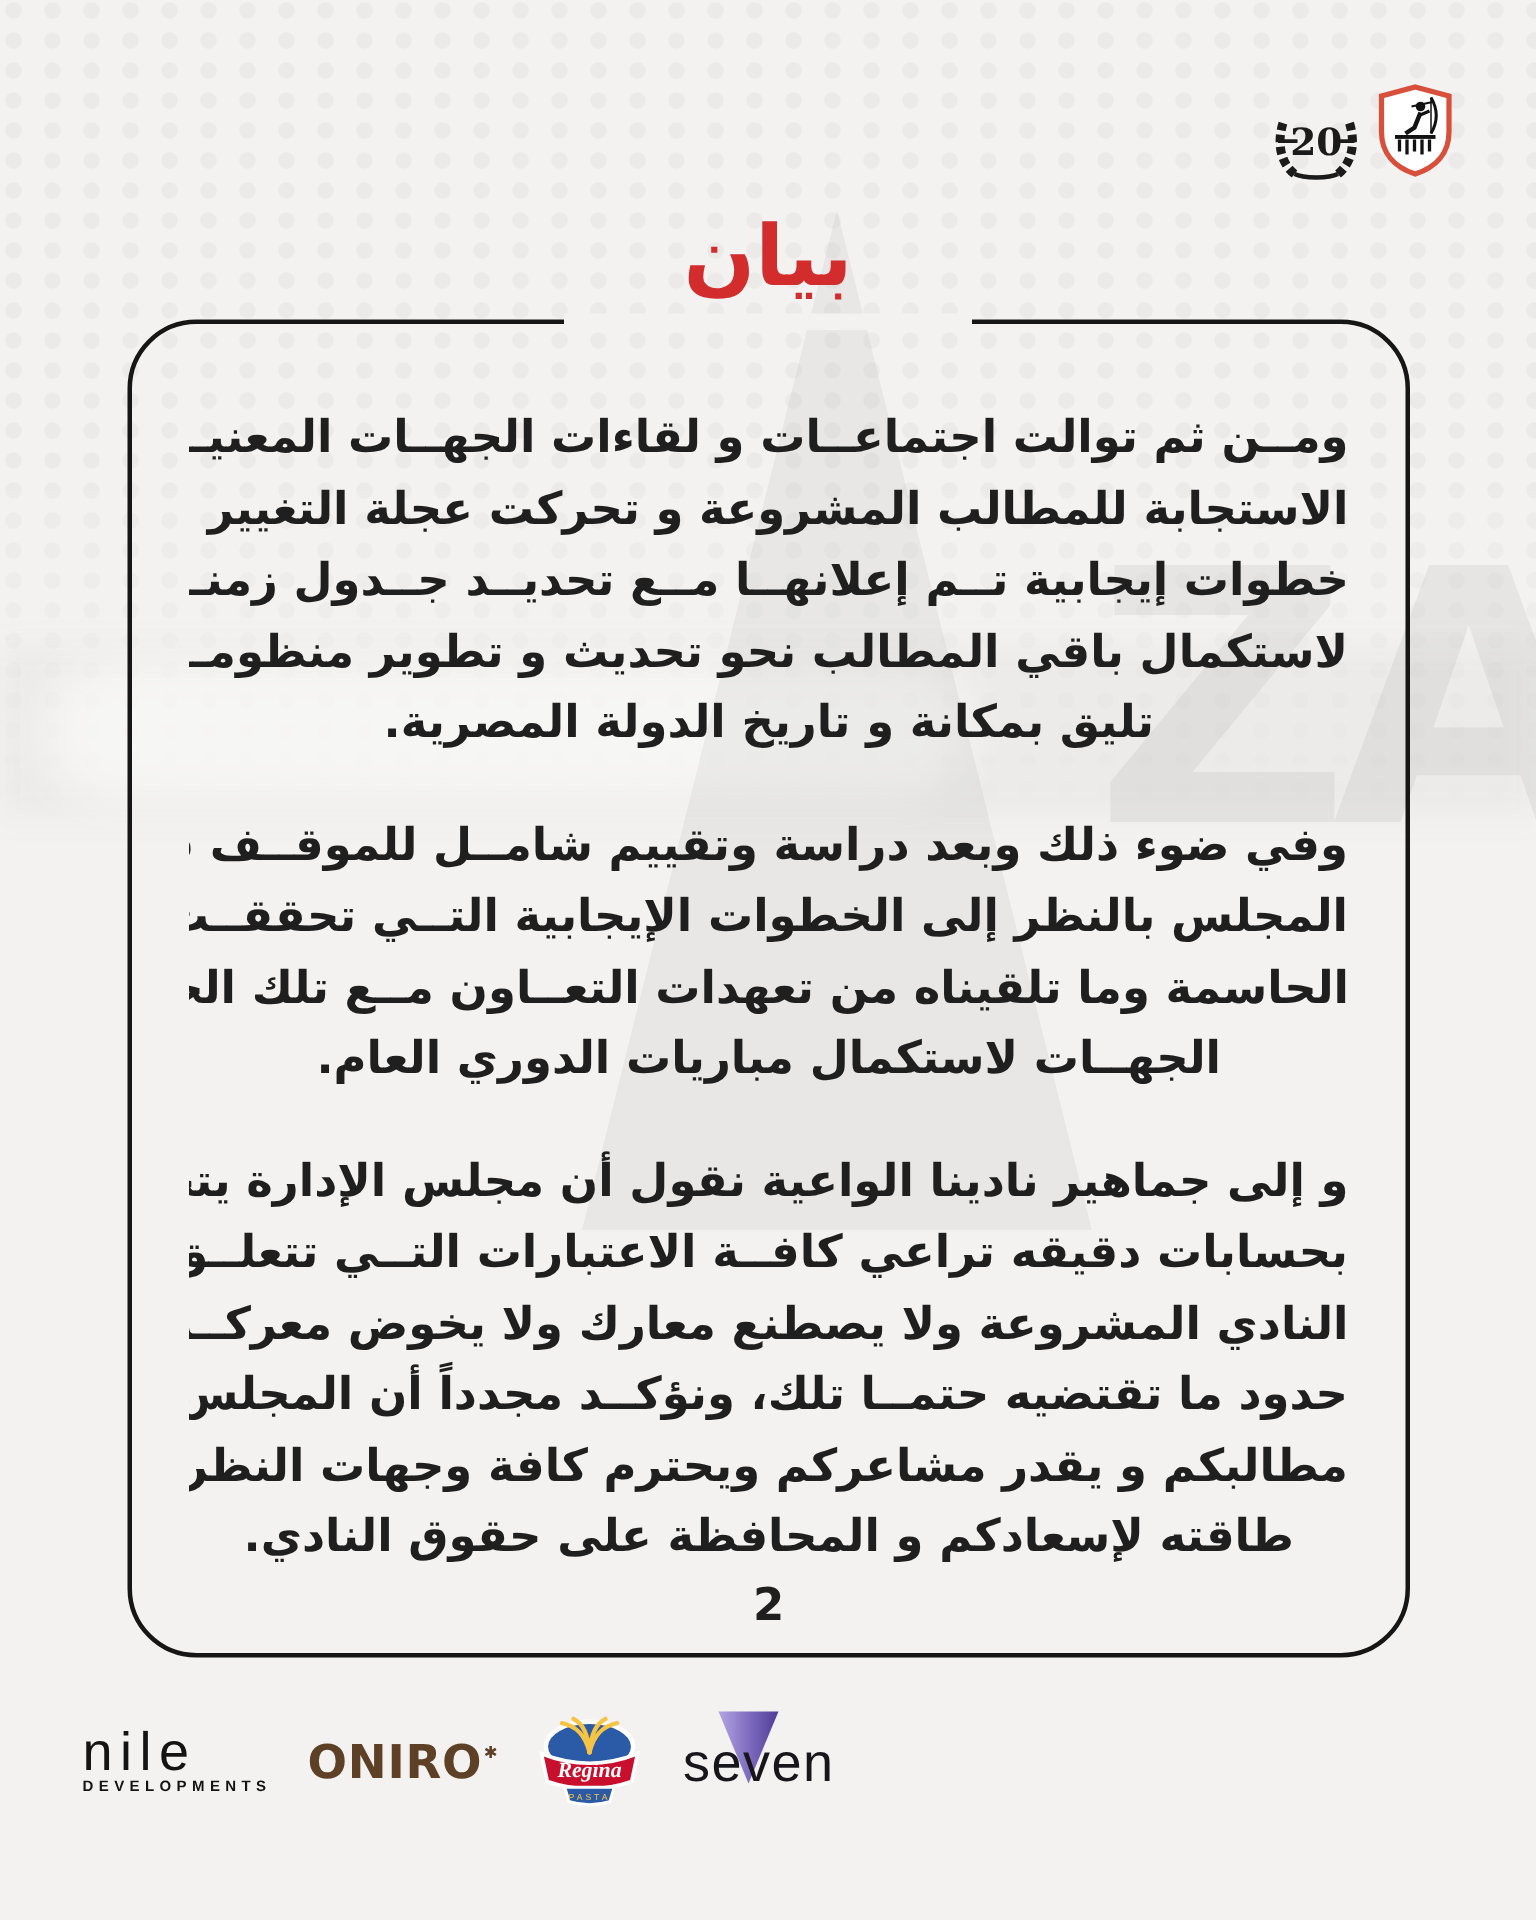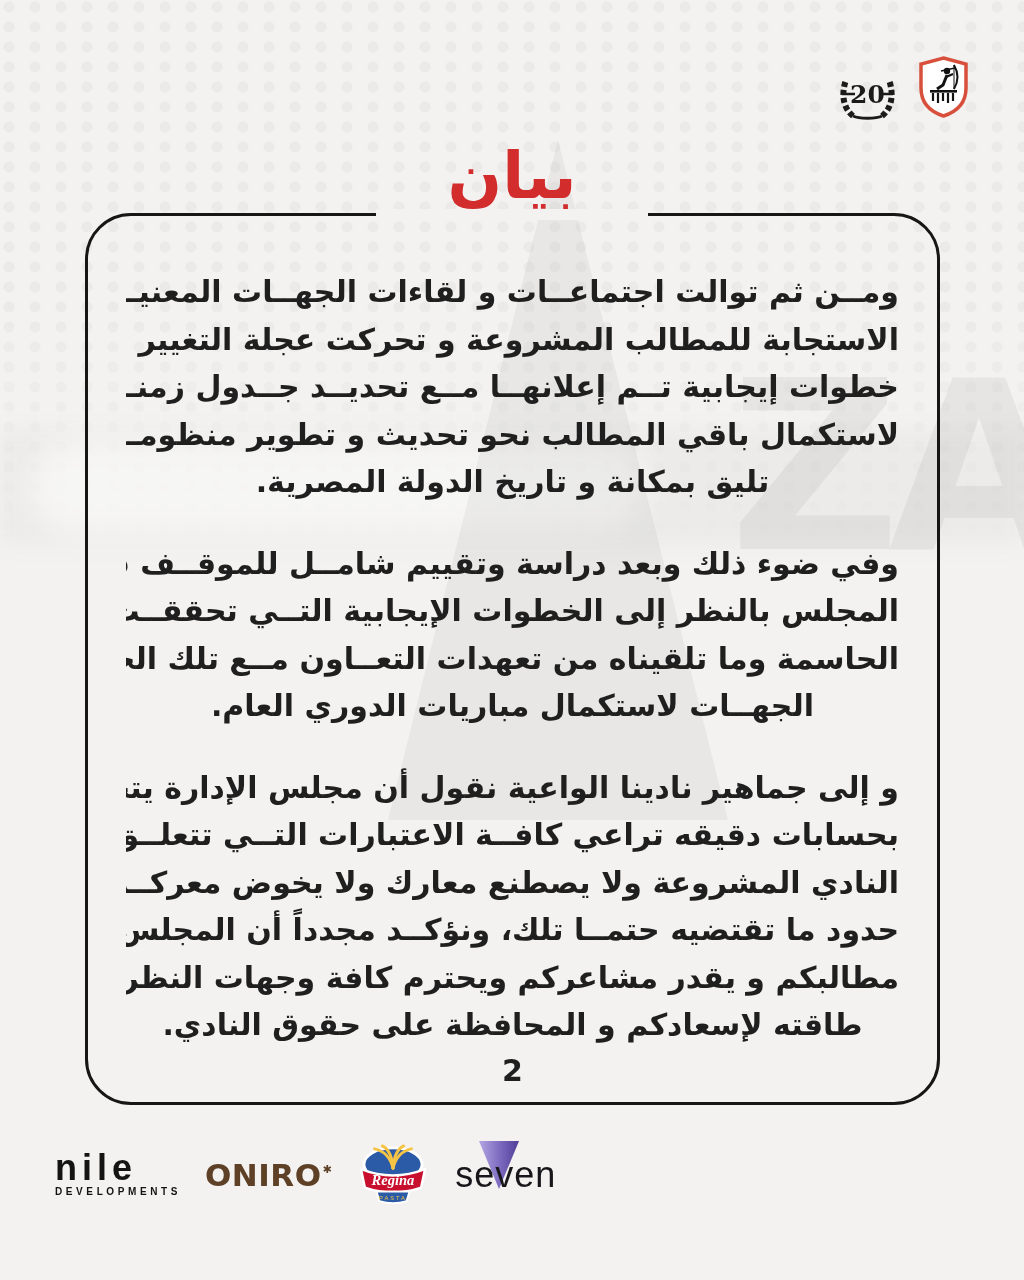--- a/index.html
+++ b/index.html
@@ -30,29 +30,29 @@
   .bg-band{
     position:absolute; left:28px; top:440px; width:620px; height:95px;
     background:rgba(255,255,255,.55); border-radius:48px; filter:blur(16px);
   }
   .bg-band2{
     position:absolute; left:0px; top:430px; width:1024px; height:115px;
     background:rgba(120,120,120,.05); filter:blur(10px);
   }
 
   
-  .top-logos{position:absolute; top:56px; right:54px; display:flex; align-items:flex-start; gap:21px; z-index:4;}
+  .top-logos{position:absolute; top:56px; right:54px; display:flex; align-items:flex-start; gap:11px; z-index:4;}
   .wreath svg{width:57px; height:58px; margin-top:8px; display:block;}
   .crest svg{width:53px; height:62px; display:block;}
 
   
   .title{
     position:absolute; top:144px; left:0; right:0; margin:0;
     text-align:center; z-index:3; line-height:1;
-    font-size:64px; font-weight:700; color:var(--accent-red,#d22c2c);
+    font-size:56px; font-weight:700; color:var(--accent-red,#d22c2c);
   }
   .border-gap-cover{
     position:absolute; top:209px; left:50%; transform:translateX(-50%);
     width:272px; height:11px; background:#f3f2f0; z-index:2;
   }
 
   
   .box{
     position:absolute; left:85px; top:213px; width:849px; height:886px;
     border:3px solid #161616; border-radius:46px; z-index:1;
@@ -77,21 +77,21 @@
     padding:0 42px 0 55px;
   }
   .tagline{
     font-family:"Liberation Sans", sans-serif;
     font-size:22px; letter-spacing:1.6px; color:#3e3e3e; line-height:27.5px; font-weight:400;
   }
   .tagline .b{font-weight:700; color:#262626;}
   .sponsors{display:flex; align-items:center; gap:24px;}
   .nile{color:#141414; text-align:left;}
   .nile-word{
-    font-family:"Liberation Sans", sans-serif; font-size:36px; font-weight:700;
+    font-family:"Liberation Sans", sans-serif; font-size:36px; font-weight:400;
     letter-spacing:5px; line-height:30px;
   }
   .nile-sub{
     font-family:"Liberation Sans", sans-serif; font-size:10px; font-weight:700;
     letter-spacing:3.6px; margin-top:3px;
   }
   .oniro{
     position:relative; font-size:31px; font-weight:800;
     color:var(--oniro-brown,#5d4026); letter-spacing:0.5px;
   }

